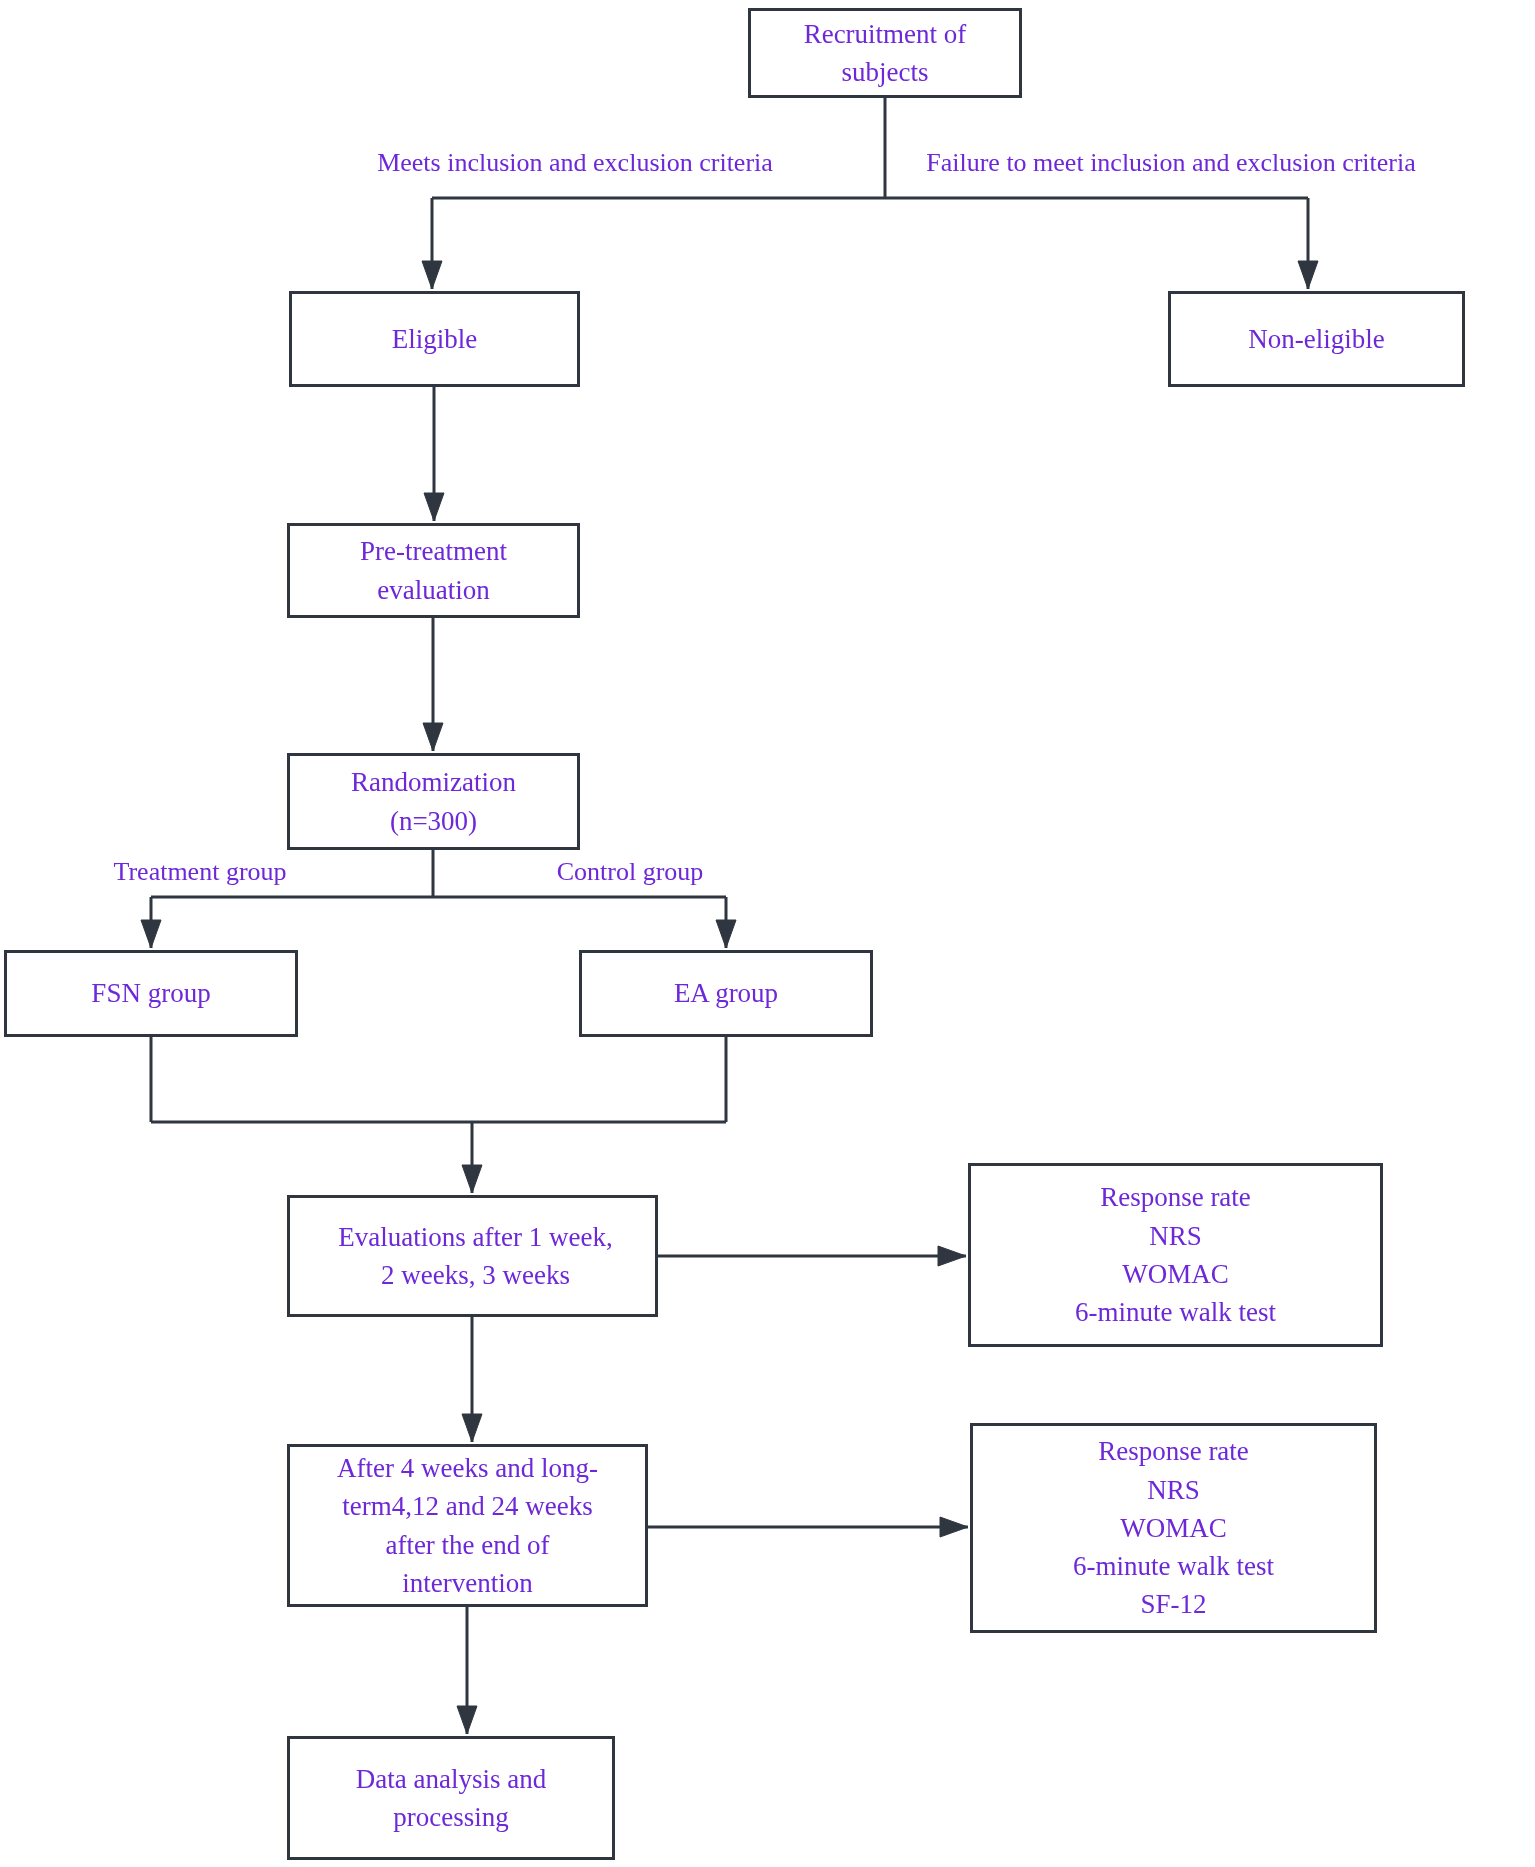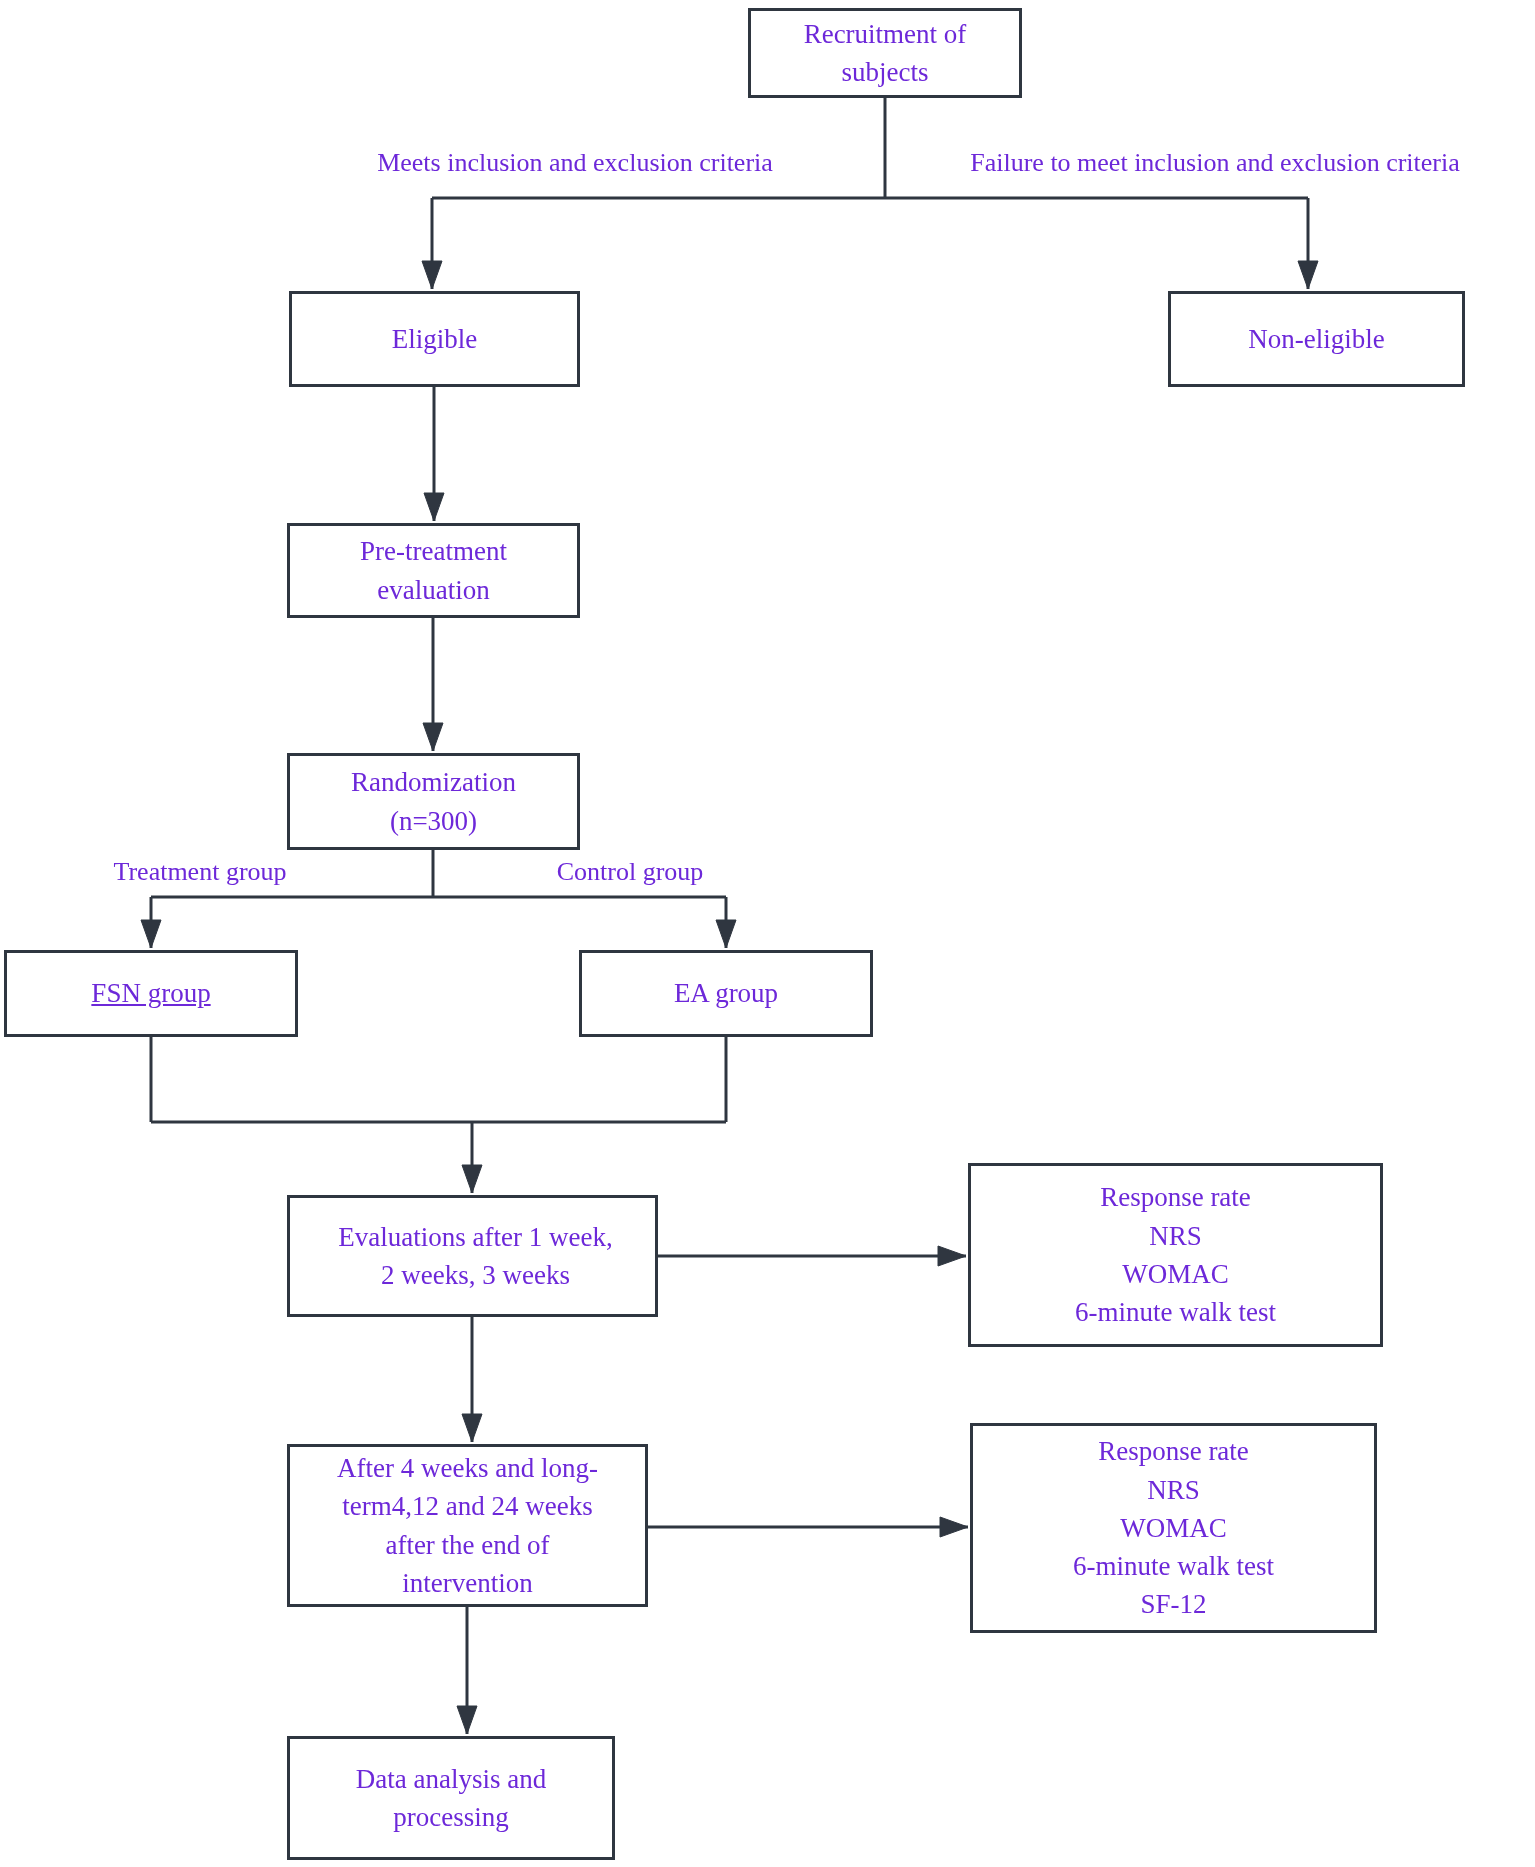--- a/index.html
+++ b/index.html
@@ -67,21 +67,21 @@
     </g>
   </svg>
 
   <div class="node" style="left:748px;top:8px;width:274px;height:90px;">
     <span>Recruitment of
 subjects</span>
   </div>
 
   <div class="edge-label" style="left:575px;top:148px;">Meets inclusion and exclusion criteria</div>
 
-  <div class="edge-label" style="left:1215px;top:148px;">Failure to meet inclusion and exclusion criteria</div>
+  <div class="edge-label" style="left:1171px;top:148px;">Failure to meet inclusion and exclusion criteria</div>
 
   <div class="node" style="left:1168px;top:291px;width:297px;height:96px;">
     <span>Non-eligible</span>
   </div>
 
   <div class="node" style="left:289px;top:291px;width:291px;height:96px;">
     <span>Eligible</span>
   </div>
 
   <div class="node" style="left:287px;top:523px;width:293px;height:95px;">
@@ -91,21 +91,21 @@
 
   <div class="node" style="left:287px;top:753px;width:293px;height:97px;">
     <span>Randomization
 (n=300)</span>
   </div>
 
   <div class="edge-label" style="left:200px;top:857px;">Treatment group</div>
 
   <div class="edge-label" style="left:630px;top:857px;">Control group</div>
 
-  <div class="node" style="left:4px;top:950px;width:294px;height:87px;text-decoration:underline;">
+  <div class="node" style="left:4px;top:950px;width:294px;height:87px;">
     <span>FSN group</span>
   </div>
 
   <div class="node" style="left:579px;top:950px;width:294px;height:87px;">
     <span>EA group</span>
   </div>
 
   <div class="node" style="left:287px;top:1195px;width:371px;height:122px;padding-left:6px;">
     <span>Evaluations after 1 week,
 2 weeks, 3 weeks</span>

